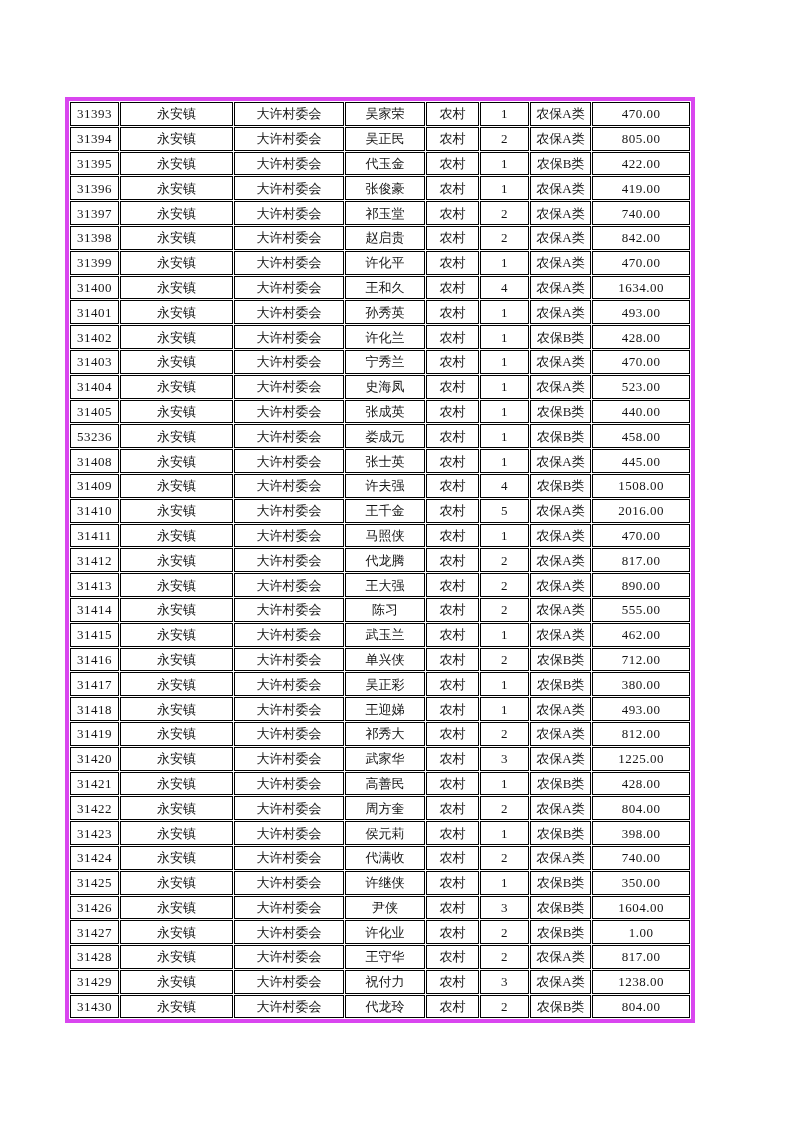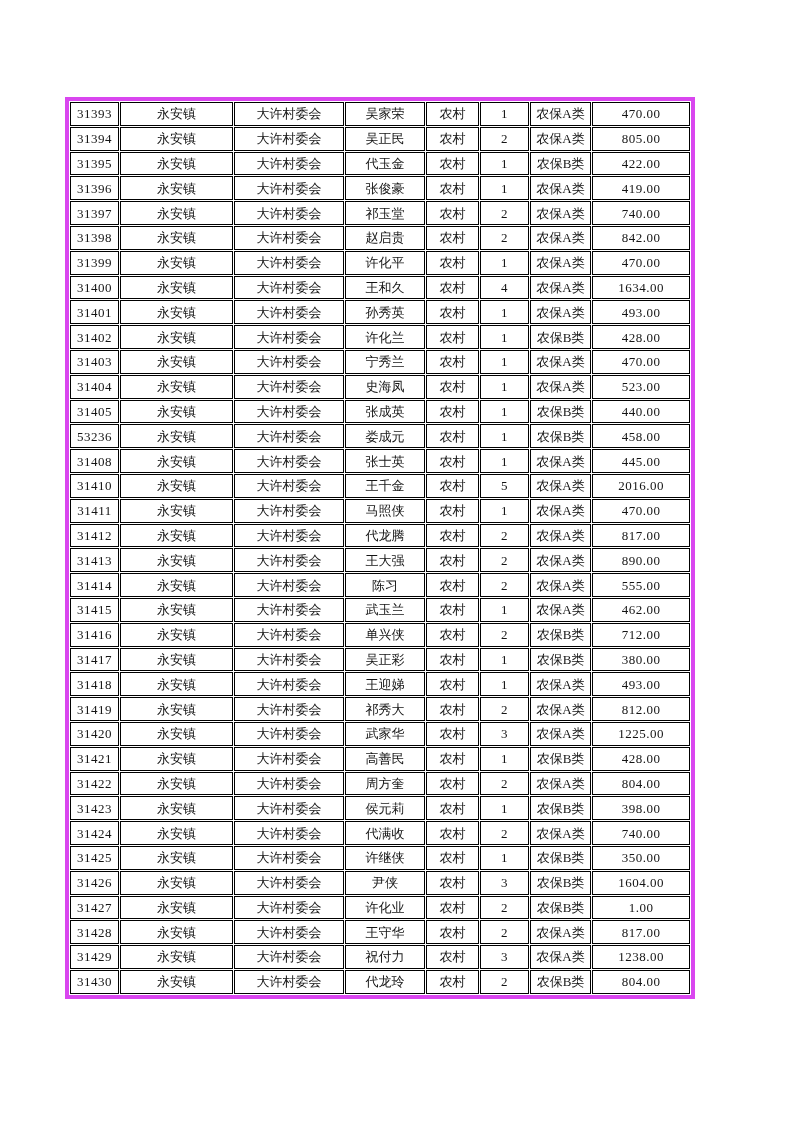--- a/index.html
+++ b/index.html
@@ -217,20 +217,30 @@
           <td class="col-serial">31408</td>
           <td class="col-town">永安镇</td>
           <td class="col-village">大许村委会</td>
           <td class="col-name">张士英</td>
           <td class="col-residence">农村</td>
           <td class="col-count">1</td>
           <td class="col-category">农保A类</td>
           <td class="col-amount">445.00</td>
         </tr>
         <tr>
+          <td class="col-serial">31409</td>
+          <td class="col-town">永安镇</td>
+          <td class="col-village">大许村委会</td>
+          <td class="col-name">许夫强</td>
+          <td class="col-residence">农村</td>
+          <td class="col-count">4</td>
+          <td class="col-category">农保B类</td>
+          <td class="col-amount">1508.00</td>
+        </tr>
+        <tr>
           <td class="col-serial">31410</td>
           <td class="col-town">永安镇</td>
           <td class="col-village">大许村委会</td>
           <td class="col-name">王千金</td>
           <td class="col-residence">农村</td>
           <td class="col-count">5</td>
           <td class="col-category">农保A类</td>
           <td class="col-amount">2016.00</td>
         </tr>
         <tr>

